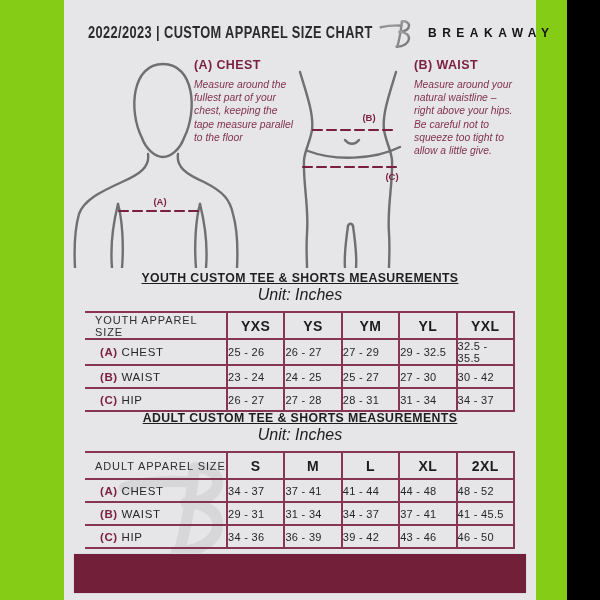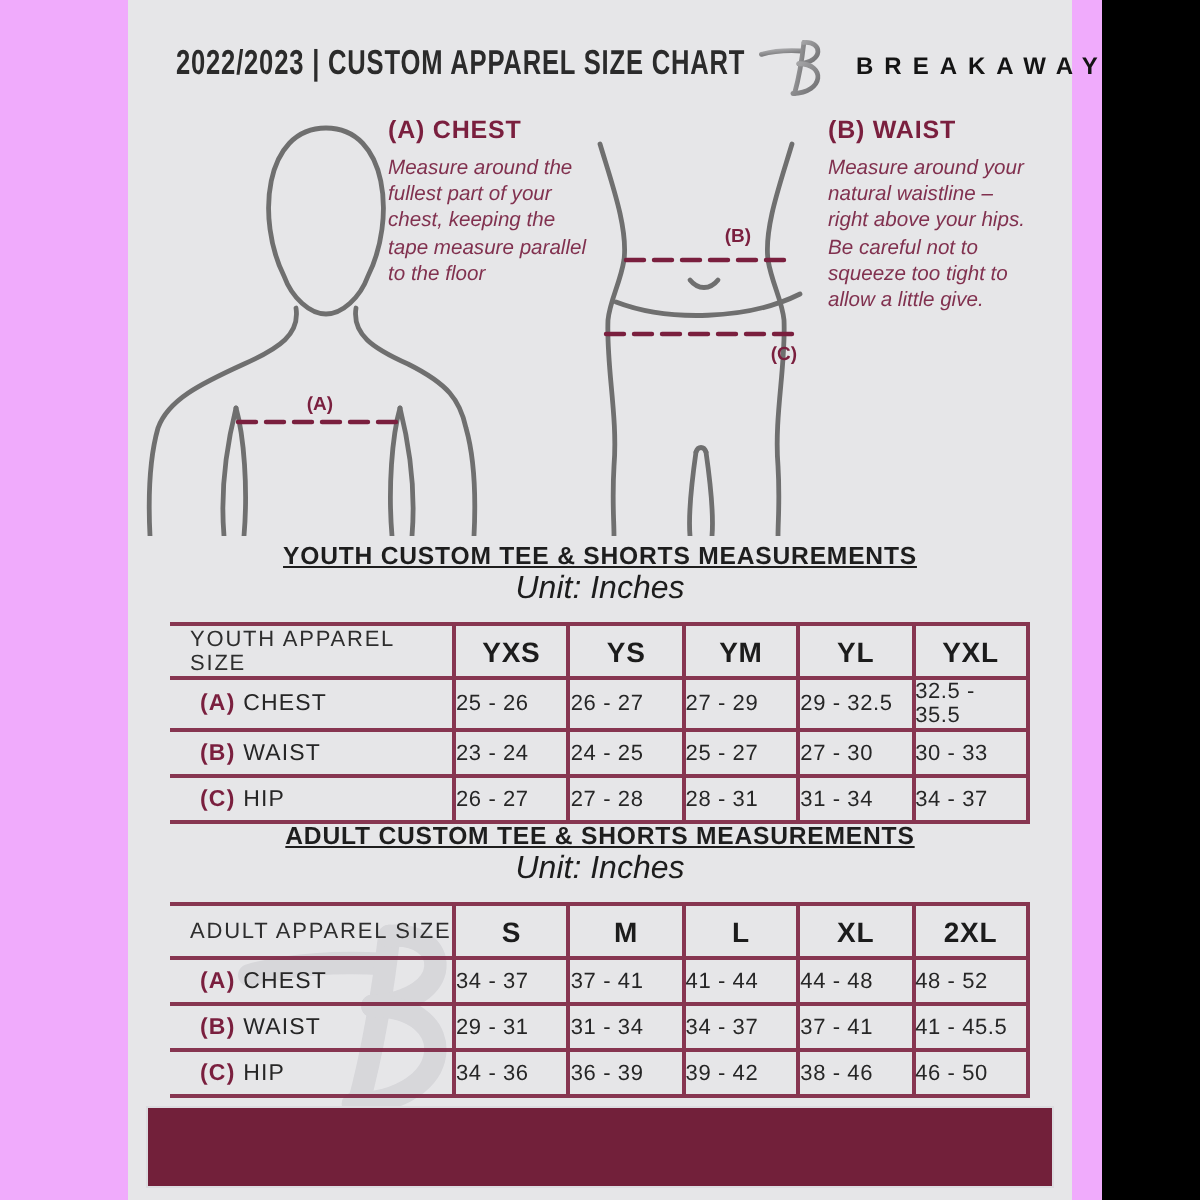--- a/index.html
+++ b/index.html
@@ -1,17 +1,17 @@
 <!DOCTYPE html>
 <html><head>
 <meta charset="utf-8">
 <style>
   html,body { margin:0; padding:0; background:#000; }
-  .stage { position:relative; width:551px; height:600px; background:#f0abfc; overflow:hidden;
-           font-family:"Liberation Sans", sans-serif; }
+  .stage { position:relative; width:551px; height:600px; background:#84cc16; overflow:hidden;
+           font-family:"Liberation Sans", sans-serif;padding-left:16px; }
   .doc { position:absolute; left:64px; top:0; width:472px; height:600px; background:#e6e6e8; }
 
   
   .hdr-title { position:absolute; left:24px; top:23px; font-size:16px; font-weight:bold;
                color:#2b2b2b; letter-spacing:0.5px; white-space:nowrap;
                transform:scale(0.8,1.08); transform-origin:left top; }
   .logo-svg { position:absolute; left:315px; top:15px; }
   .brand { position:absolute; left:364px; top:26px; font-size:12px; font-weight:bold;
            letter-spacing:5.5px; color:#141414; white-space:nowrap; }
 
@@ -161,21 +161,21 @@
             <td>27 - 29</td>
             <td>29 - 32.5</td>
             <td>32.5 - 35.5</td>
           </tr>
           <tr>
             <td class="row-label"><span class="row-key">(B)</span> <span>WAIST</span></td>
             <td>23 - 24</td>
             <td>24 - 25</td>
             <td>25 - 27</td>
             <td>27 - 30</td>
-            <td>30 - 33</td>
+            <td>30 - 42</td>
           </tr>
           <tr>
             <td class="row-label"><span class="row-key">(C)</span> <span>HIP</span></td>
             <td>26 - 27</td>
             <td>27 - 28</td>
             <td>28 - 31</td>
             <td>31 - 34</td>
             <td>34 - 37</td>
           </tr>
         </tbody>
@@ -219,21 +219,21 @@
             <td>31 - 34</td>
             <td>34 - 37</td>
             <td>37 - 41</td>
             <td>41 - 45.5</td>
           </tr>
           <tr>
             <td class="row-label"><span class="row-key">(C)</span> <span>HIP</span></td>
             <td>34 - 36</td>
             <td>36 - 39</td>
             <td>39 - 42</td>
-            <td>38 - 46</td>
+            <td>43 - 46</td>
             <td>46 - 50</td>
           </tr>
         </tbody>
       </table>
     </div>
 
     <div class="footer-bar"></div>
   </div>
 </div>
 

